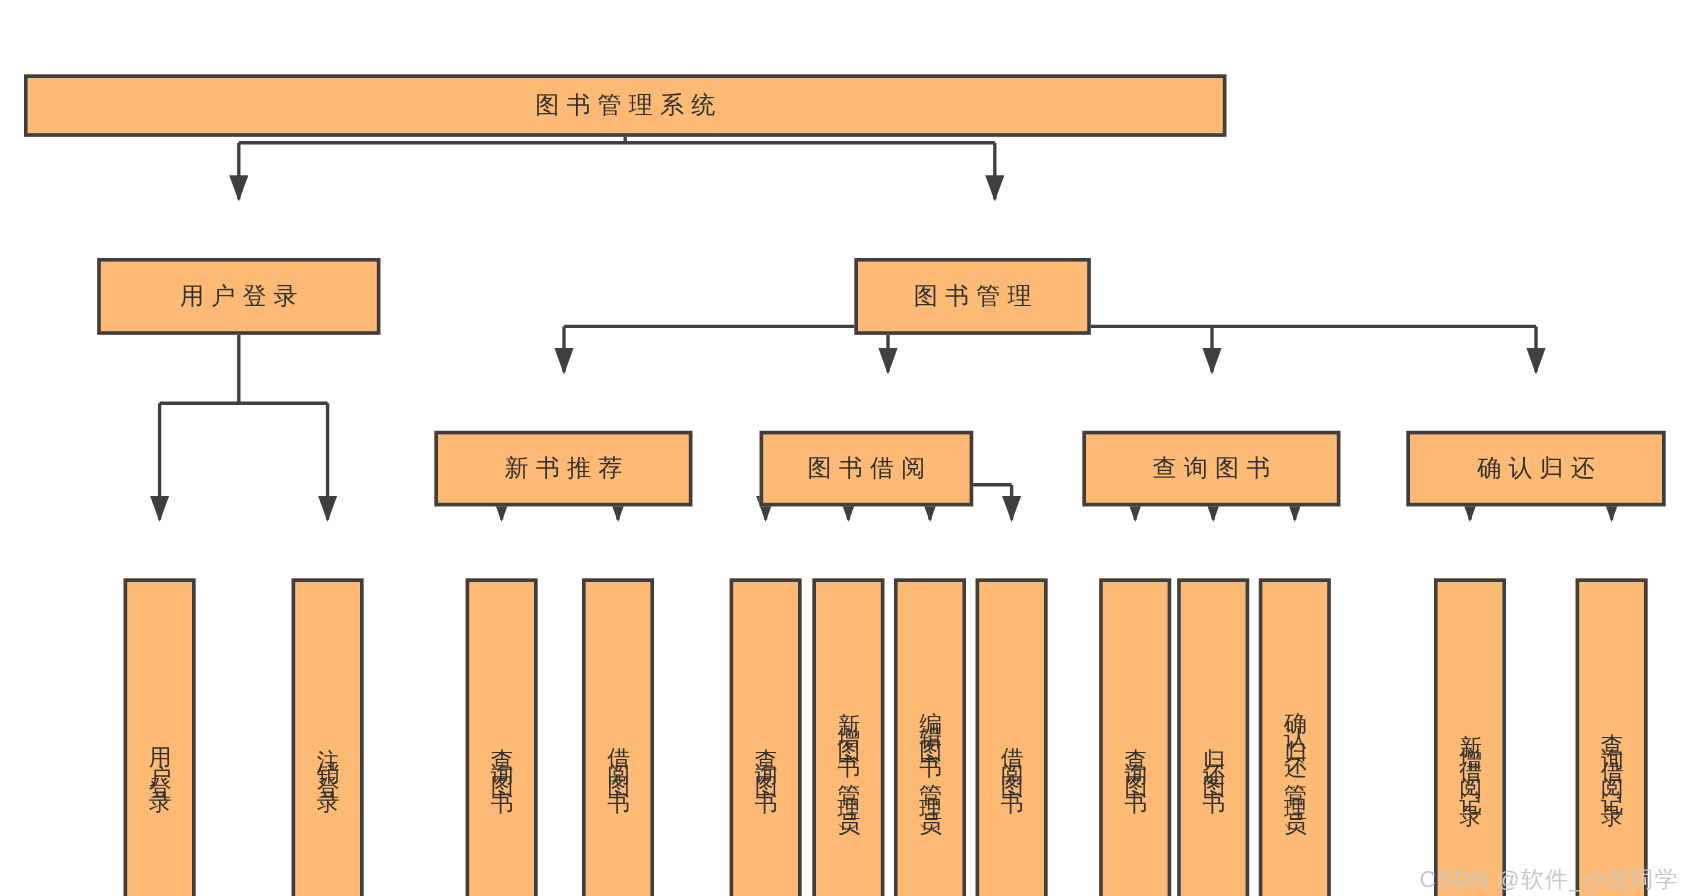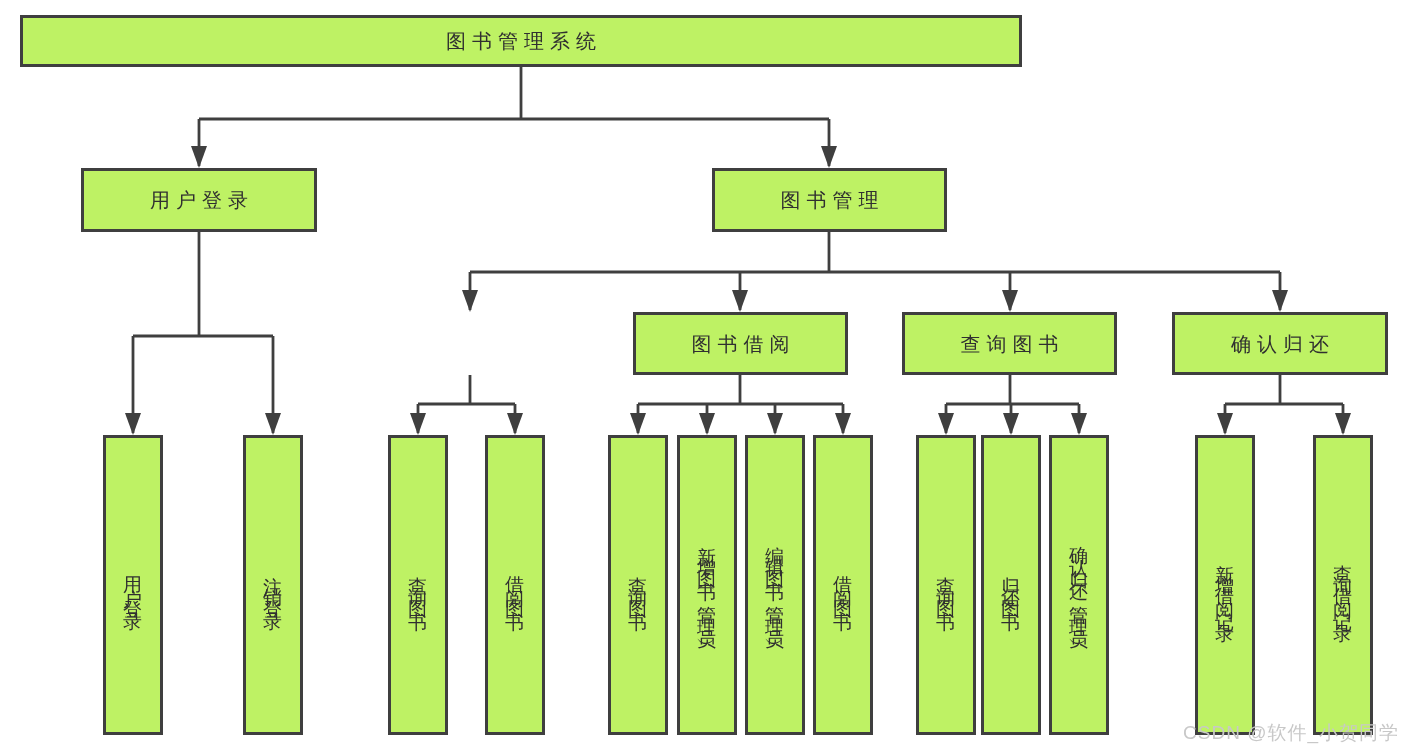--- a/index.html
+++ b/index.html
@@ -13,25 +13,26 @@
   }
   .connectors {
     position: absolute;
     left: 0; top: 0;
     width: 1405px; height: 747px;
   }
   .box {
     position: absolute;
     box-sizing: border-box;
     border: 3px solid #3f3f3f;
-    background: #bef264;
+    background: #fdba74;
     display: flex;
     align-items: center;
     justify-content: center;
     color: #303030;
+    margin-top: 47px;
   }
   .hlabel {
     font-size: 20px;
     letter-spacing: 6px;
     text-indent: 6px;
     white-space: nowrap;
     line-height: 1;
   }
   .vbox { width: 60px; height: 300px; top: 435px; }
   .vlabel {
@@ -111,25 +112,28 @@
     </g>
   </svg>
 
   <div class="box lvl1">
     <span class="hlabel">图书管理系统</span>
   </div>
 
   <div class="box lvl2" style="left:81px;width:236px;">
     <span class="hlabel">用户登录</span>
   </div>
-  <div class="box lvl2" style="left:712px;width:235px;">
+  <div class="box lvl2" style="left:712px;width:197px;">
     <span class="hlabel">图书管理</span>
   </div>
 
-  <div class="box lvl3" style="left:633px;width:215px;">
+  <div class="box lvl3" style="left:362px;width:215px;">
+    <span class="hlabel">新书推荐</span>
+  </div>
+  <div class="box lvl3" style="left:633px;width:178px;">
     <span class="hlabel">图书借阅</span>
   </div>
   <div class="box lvl3" style="left:902px;width:215px;">
     <span class="hlabel">查询图书</span>
   </div>
   <div class="box lvl3" style="left:1172px;width:216px;">
     <span class="hlabel">确认归还</span>
   </div>
 
   <div class="box vbox" style="left:103px;">

